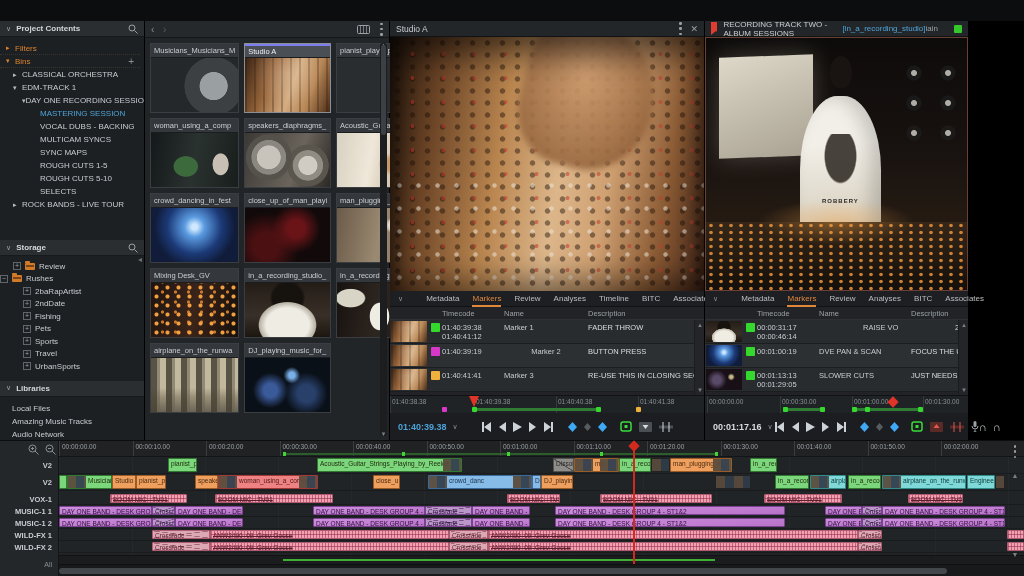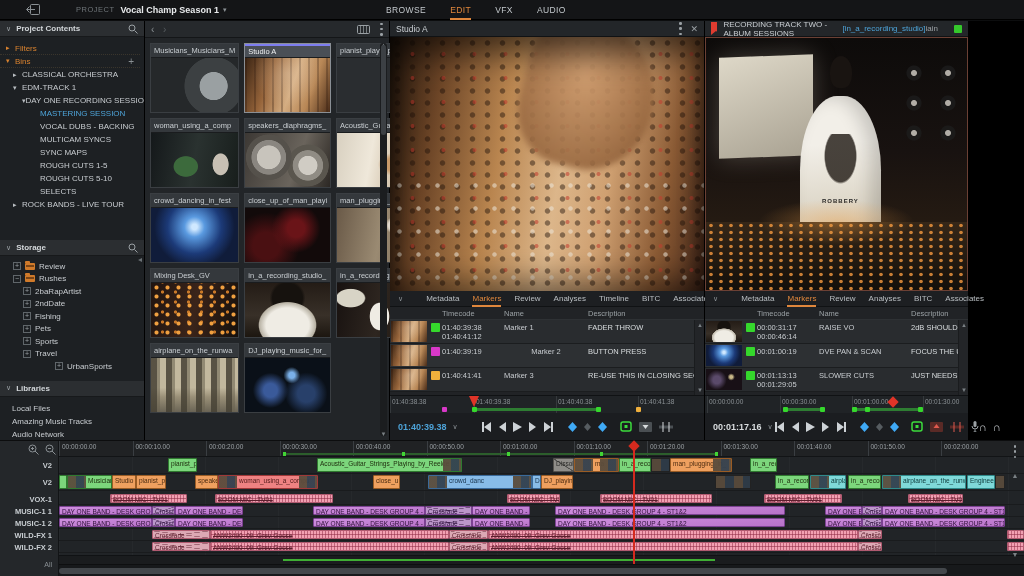--- a/index.html
+++ b/index.html
@@ -171,37 +171,20 @@
 .tl-hscroll i{position:absolute;left:0;top:3px;height:6px;width:888px;background:#43474b;border-radius:3px}
 .chev{color:#7a8084;font-size:7px;cursor:pointer}
 svg{display:block}
 .icobtn{cursor:pointer}
 </style>
 </head>
 <body>
 
 <div class="app">
 
-  <header class="topbar">
-    <span class="backbtn icobtn">
-      <svg width="14" height="11">
-          <rect x="4.5" y=".5" width="9" height="10" rx="1" fill="none" stroke="#8a9094"></rect>
-          <path d="M9 5.5H1M3.5 2.5L.5 5.5l3 3" stroke="#8a9094" fill="none"></path>
-        </svg>
-    </span>
-    <span class="projlbl">PROJECT</span>
-    <span class="projname">Vocal Champ Season 1</span>
-    <span class="projcaret">▾</span>
-    <nav class="toptabs" id="toptabs">
-        <span class="toptab">BROWSE</span>
-        <span class="toptab active">EDIT</span>
-        <span class="toptab">VFX</span>
-        <span class="toptab">AUDIO</span>
-      </nav>
-  </header>
 
   <div class="main">
 
     <aside class="sidebar">
       <div class="sechead">
         <span class="car">∨</span>
         <span class="ttl">Project Contents</span>
         <svg width="10" height="10">
             <circle cx="4" cy="4" r="3" fill="none" stroke="#9aa0a4"></circle>
             <path d="M6.5 6.5L9.5 9.5" stroke="#9aa0a4"></path>
@@ -272,21 +255,21 @@
               <circle cx="4" cy="4" r="3" fill="none" stroke="#9aa0a4"></circle>
               <path d="M6.5 6.5L9.5 9.5" stroke="#9aa0a4"></path>
             </svg>
         </div>
         <div id="storage-tree" style="padding-top:4px">
             <div class="tree-row" style="height: 12.5px; padding-left: 13px;">
               <span class="exp">+</span>
               <span class="fold"></span>
               <span class="lbl">Review</span>
             </div>
-            <div class="tree-row" style="height: 12.5px; padding-left: 13px; align-items: center;">
+            <div class="tree-row" style="height: 12.5px;  align-items: center;">
               <span class="exp">−</span>
               <span class="fold"></span>
               <span class="lbl">Rushes</span>
             </div>
             <div class="tree-row" style="height: 12.5px; padding-left: 23px;">
               <span class="exp">+</span>
               <span class="lbl">2baRapArtist</span>
             </div>
             <div class="tree-row" style="height: 12.5px; padding-left: 23px;">
               <span class="exp">+</span>
@@ -301,21 +284,21 @@
               <span class="lbl">Pets</span>
             </div>
             <div class="tree-row" style="height: 12.5px; padding-left: 23px;">
               <span class="exp">+</span>
               <span class="lbl">Sports</span>
             </div>
             <div class="tree-row" style="height: 12.5px; padding-left: 23px;">
               <span class="exp">+</span>
               <span class="lbl">Travel</span>
             </div>
-            <div class="tree-row" style="height: 12.5px; padding-left: 23px; margin-left: 32px;">
+            <div class="tree-row" style="height: 12.5px; padding-left: 23px;">
               <span class="exp">+</span>
               <span class="lbl">UrbanSports</span>
             </div>
           </div>
       </div>
       <div style="margin-top:8px">
         <div class="sechead">
           <span class="car">∨</span>
           <span class="ttl">Libraries</span>
         </div>
@@ -599,21 +582,21 @@
               <div class="cth">
                 <div class="art art-hoodieclose"></div>
               </div>
               <div class="csw">
                 <i style="background: rgb(53, 216, 44);"></i>
               </div>
               <div class="ctc">
                 <div>00:00:31:17</div>
                 <div>00:00:46:14</div>
               </div>
-              <div class="cnm" style="width: 92px;">RAISE VO</div>
+              <div class="cnm" style="width: 92px; margin-left: 44px;">RAISE VO</div>
               <div class="cds">2dB SHOULD BE ENOUGH</div>
             </div>
             <div class="mtrow">
               <div class="cth">
                 <div class="art art-crowd"></div>
               </div>
               <div class="csw">
                 <i style="background: rgb(53, 216, 44);"></i>
               </div>
               <div class="ctc">

